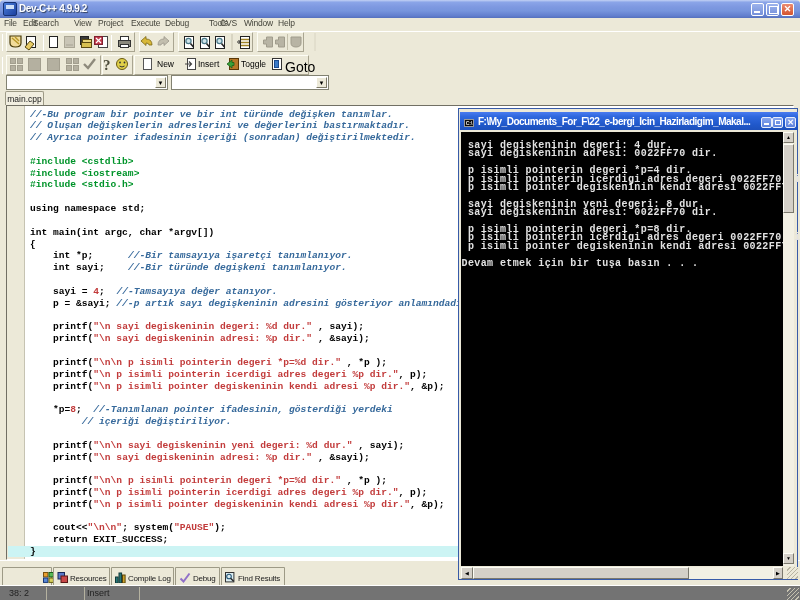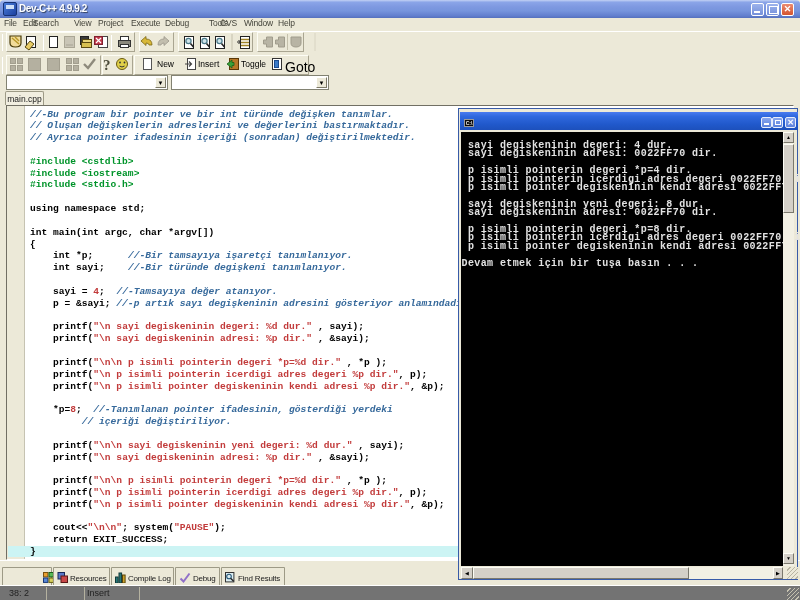--- a/index.html
+++ b/index.html
@@ -307,20 +307,21 @@
     <div class="pane" style="left:47px;width:38px;"></div>
     <div class="pane" style="left:85px;width:55px;">
         <span style="position:absolute;left:2px;top:1px;">Insert</span>
       </div>
     <div style="position:absolute;right:1px;top:2px;width:12px;height:12px;background:repeating-linear-gradient(135deg,transparent 0,transparent 2px,#c6c2b0 2px,#c6c2b0 3px);"></div>
   </div>
 
   <div id="console" class="abs">
     <div id="ctitle" class="abs"></div>
     <div id="cico" class="abs">C:\</div>
+    <div id="ctxt" class="abs">F:\My_Documents_For_F\22_e-bergi_Icin_Hazirladigim_Makal...</div>
     <div class="abs cbtn" style="left:302px;">
         <div style="position:absolute;left:2px;bottom:2px;width:5px;height:2px;background:#fff;"></div>
       </div>
     <div class="abs cbtn" style="left:313px;">
         <div style="position:absolute;left:2px;top:2px;width:6px;height:5px;border:1px solid #fff;"></div>
       </div>
     <div class="abs cbtn" style="left:326px;font-size:8px;line-height:10px;font-weight:bold;">✕</div>
     <div id="cblack" class="abs"></div>
     <pre id="ctext" class="abs"> sayi degiskeninin degeri: 4 dur.
  sayi degiskeninin adresi: 0022FF70 dir.

